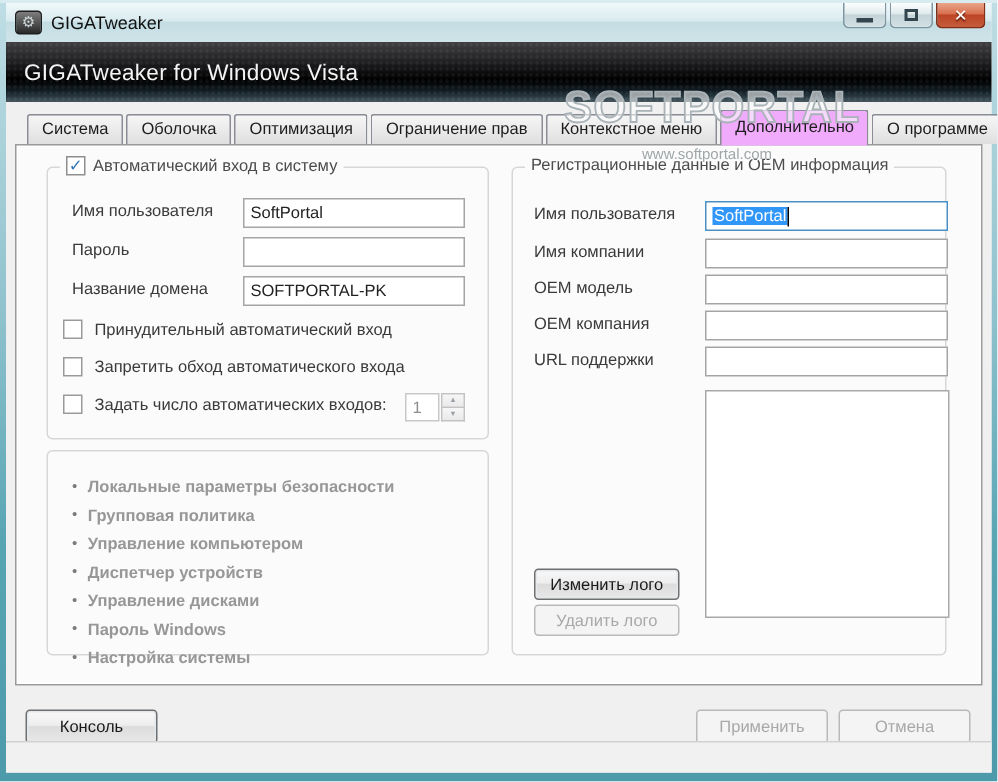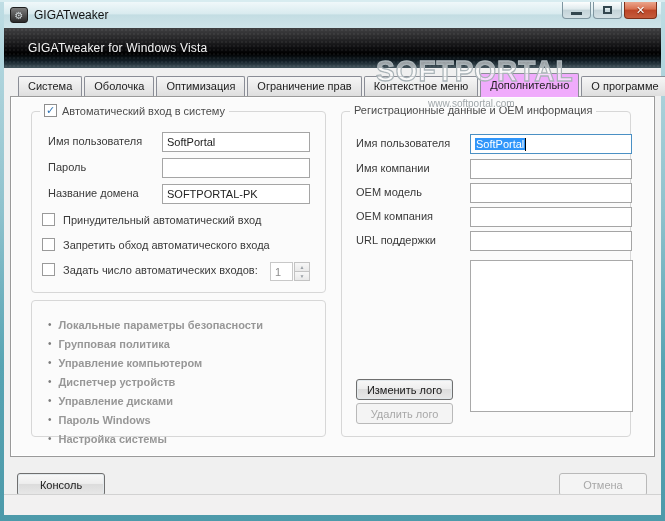--- a/index.html
+++ b/index.html
@@ -44,21 +44,21 @@
   .glyph-max { width:9px; height:8px; border:2px solid #33464e; }
 
   
   .banner {
     position:relative; height:40px;
     background:
       radial-gradient(rgba(255,255,255,0.05) 1px, transparent 1.3px) 0 0/4px 4px,
       linear-gradient(180deg,#404042 0%,#232325 30%,#0b0b0d 52%,#000 64%,#15222a 84%,#46575f 100%);
     display:flex; align-items:center;
   }
-  .banner-title { color:#f4f4f4; font-size:12px; padding-left:24px; letter-spacing:0.2px; }
+  .banner-title { color:#f4f4f4; font-size:15px; padding-left:12px; letter-spacing:0.2px; }
   .banner-version { position:absolute; right:14px; top:30px; color:#6d6d6d; font-size:11px;margin-top:20px; }
 
   
   .client { position:relative; height:447px; background:#f0f0f0; }
 
   
   .watermark {
     position:absolute; left:372px; top:-12px; z-index:9; pointer-events:none;
     font-size:28px; font-weight:bold; letter-spacing:1px;
     color:rgba(255,255,255,0.55); -webkit-text-stroke:1.2px #aab4b8;
@@ -309,19 +309,20 @@
           </div>
 
           <div class="logo-box" style="left:128px; top:148px; width:163px; height:152px;"></div>
 
           <button class="btn strong" style="position:absolute; left:14px; top:255px; width:97px; height:21px;">Изменить лого</button>
           <button class="btn disabled" style="position:absolute; left:14px; top:279px; width:97px; height:21px;">Удалить лого</button>
         </div>
       </div>
 
       <button class="btn strong footer-btn" style="left:13px; top:393px;">Консоль</button>
+      <button class="btn disabled footer-btn" style="right:109px; top:393px;">Применить</button>
       <button class="btn disabled footer-btn" style="right:14px; top:393px;">Отмена</button>
 
       <div class="statusbar"></div>
     </div>
 
   </div>
 </div>
 
 </body></html>

